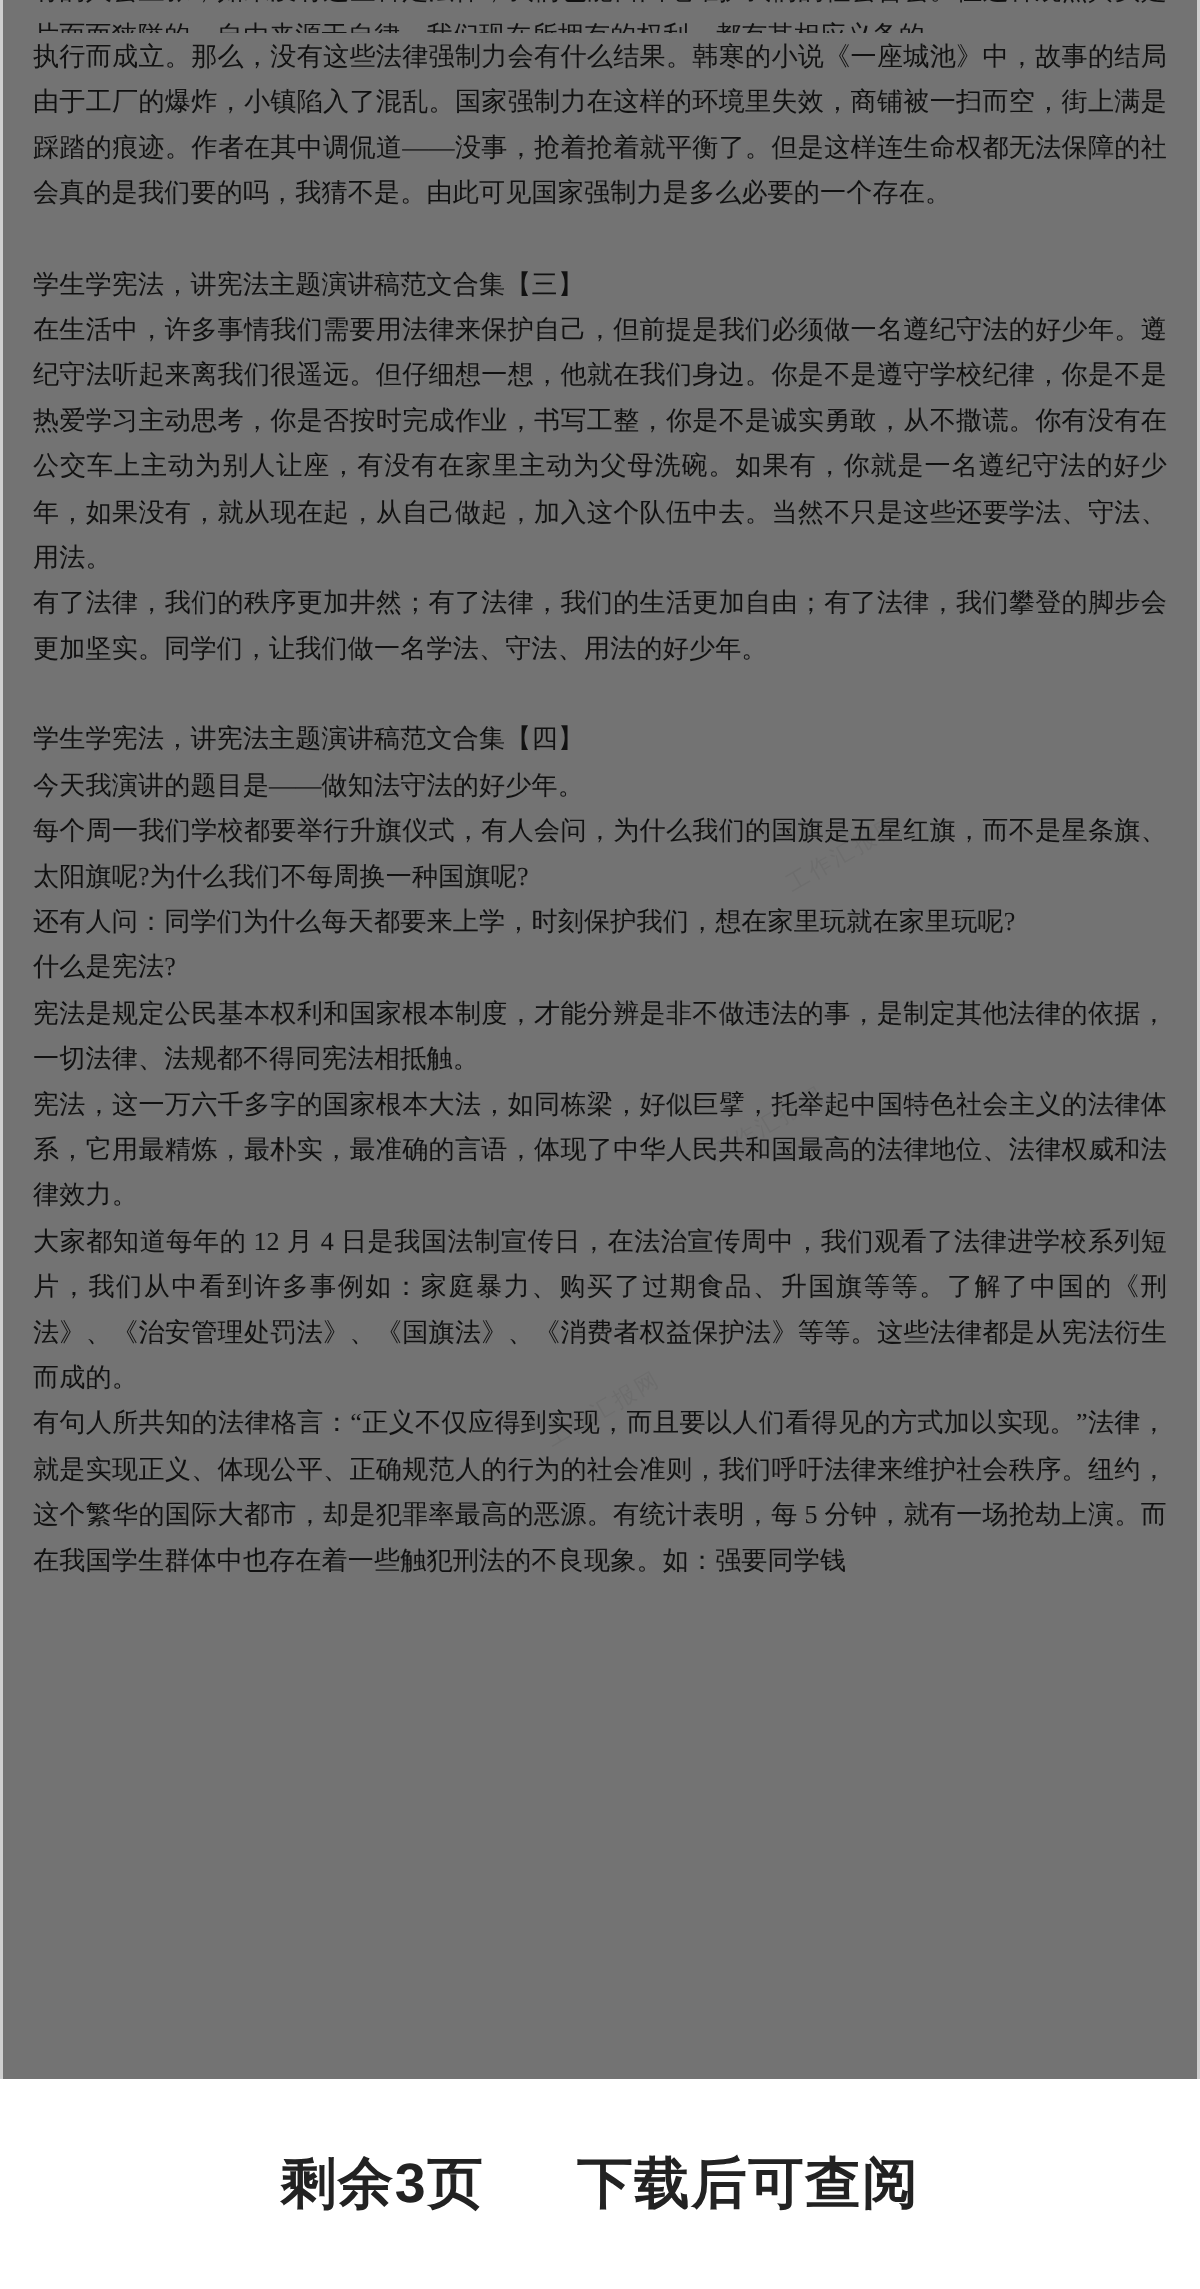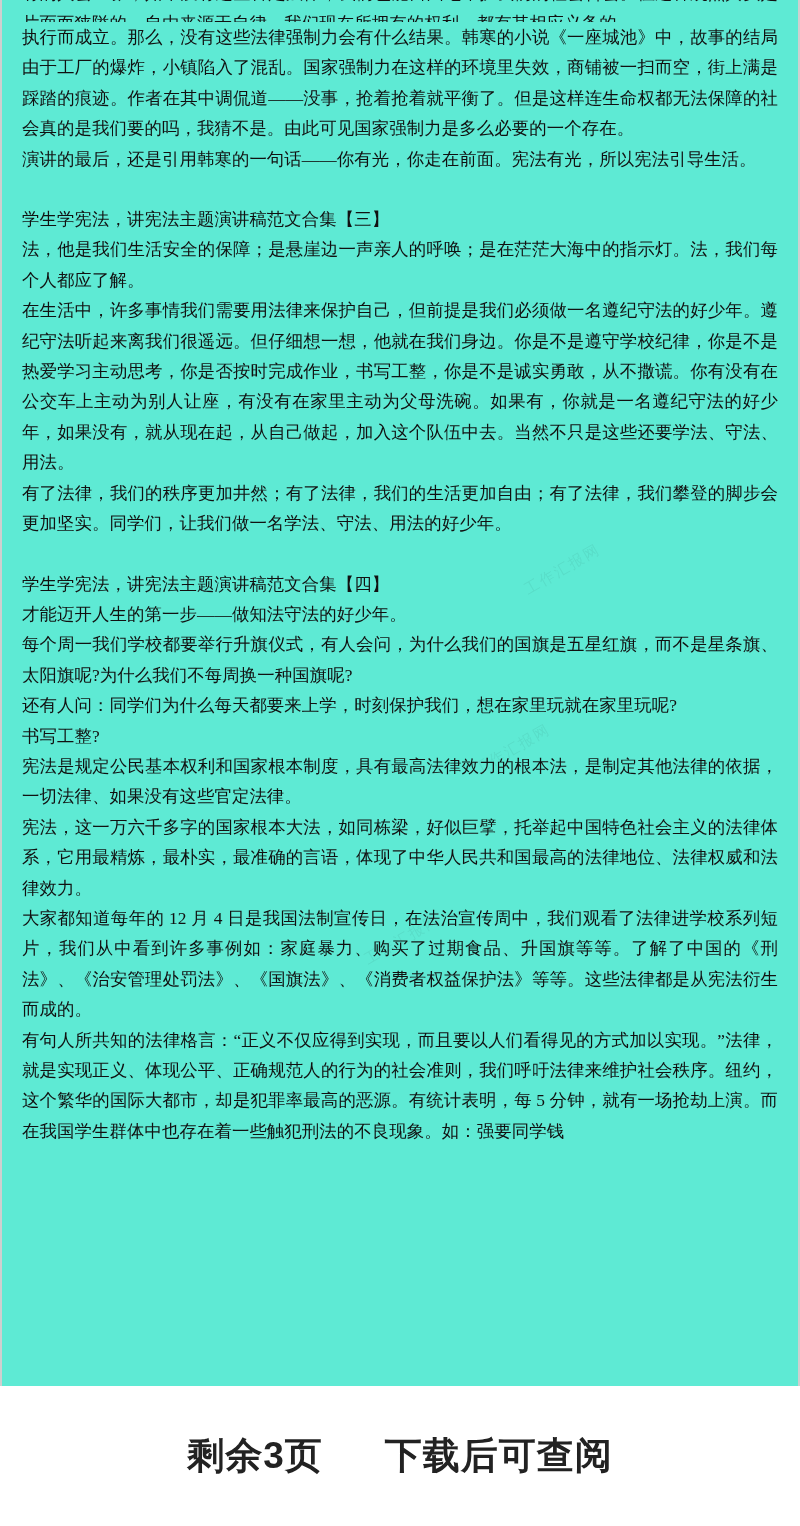--- a/index.html
+++ b/index.html
@@ -9,21 +9,21 @@
   }
   body {
     font-family: "Liberation Serif", "DejaVu Serif", serif;
     color: #000000;
   }
   .page {
     position: relative;
     width: 800px;
     height: 1526px;
     overflow: hidden;
-    background: #5eead4;
+    background: #737373;
     box-sizing: border-box;
   }
   .page-border-left {
     position: absolute;
     left: 0;
     top: 0;
     bottom: 0;
     width: 2px;
     background: #cfcfcf;
   }
@@ -116,37 +116,35 @@
   <div class="page-border-left"></div>
   <div class="page-border-right"></div>
 
   <div class="doc-body">
 
     <div class="clipped-top">
       <p>有的人会主张，如果没有这些官定法律，我们也能自由地维护我们的社会合会。但这种观点其实是片面而狭隘的。自由来源于自律，我们现在所拥有的权利，都有其相应义务的</p>
     </div>
 
     <p>执行而成立。那么，没有这些法律强制力会有什么结果。韩寒的小说《一座城池》中，故事的结局由于工厂的爆炸，小镇陷入了混乱。国家强制力在这样的环境里失效，商铺被一扫而空，街上满是踩踏的痕迹。作者在其中调侃道——没事，抢着抢着就平衡了。但是这样连生命权都无法保障的社会真的是我们要的吗，我猜不是。由此可见国家强制力是多么必要的一个存在。</p>
-    <p>演讲的最后，还是引用韩寒的一句话——你有光，你走在前面。宪法有光，所以宪法引导生活。</p>
 
     <div class="gap"></div>
 
     <p class="heading">学生学宪法，讲宪法主题演讲稿范文合集【三】</p>
-    <p>法，他是我们生活安全的保障；是悬崖边一声亲人的呼唤；是在茫茫大海中的指示灯。法，我们每个人都应了解。</p>
     <p>在生活中，许多事情我们需要用法律来保护自己，但前提是我们必须做一名遵纪守法的好少年。遵纪守法听起来离我们很遥远。但仔细想一想，他就在我们身边。你是不是遵守学校纪律，你是不是热爱学习主动思考，你是否按时完成作业，书写工整，你是不是诚实勇敢，从不撒谎。你有没有在公交车上主动为别人让座，有没有在家里主动为父母洗碗。如果有，你就是一名遵纪守法的好少年，如果没有，就从现在起，从自己做起，加入这个队伍中去。当然不只是这些还要学法、守法、用法。</p>
     <p>有了法律，我们的秩序更加井然；有了法律，我们的生活更加自由；有了法律，我们攀登的脚步会更加坚实。同学们，让我们做一名学法、守法、用法的好少年。</p>
 
     <div class="gap"></div>
 
     <p class="heading">学生学宪法，讲宪法主题演讲稿范文合集【四】</p>
-    <p>才能迈开人生的第一步——做知法守法的好少年。</p>
+    <p>今天我演讲的题目是——做知法守法的好少年。</p>
     <p>每个周一我们学校都要举行升旗仪式，有人会问，为什么我们的国旗是五星红旗，而不是星条旗、太阳旗呢?为什么我们不每周换一种国旗呢?</p>
     <p>还有人问：同学们为什么每天都要来上学，时刻保护我们，想在家里玩就在家里玩呢?</p>
-    <p>书写工整?</p>
-    <p>宪法是规定公民基本权利和国家根本制度，具有最高法律效力的根本法，是制定其他法律的依据，一切法律、如果没有这些官定法律。</p>
+    <p>什么是宪法?</p>
+    <p>宪法是规定公民基本权利和国家根本制度，才能分辨是非不做违法的事，是制定其他法律的依据，一切法律、法规都不得同宪法相抵触。</p>
     <p>宪法，这一万六千多字的国家根本大法，如同栋梁，好似巨擘，托举起中国特色社会主义的法律体系，它用最精炼，最朴实，最准确的言语，体现了中华人民共和国最高的法律地位、法律权威和法律效力。</p>
     <p>大家都知道每年的 12 月 4 日是我国法制宣传日，在法治宣传周中，我们观看了法律进学校系列短片，我们从中看到许多事例如：家庭暴力、购买了过期食品、升国旗等等。了解了中国的《刑法》、《治安管理处罚法》、《国旗法》、《消费者权益保护法》等等。这些法律都是从宪法衍生而成的。</p>
     <p>有句人所共知的法律格言：“正义不仅应得到实现，而且要以人们看得见的方式加以实现。”法律，就是实现正义、体现公平、正确规范人的行为的社会准则，我们呼吁法律来维护社会秩序。纽约，这个繁华的国际大都市，却是犯罪率最高的恶源。有统计表明，每 5 分钟，就有一场抢劫上演。而在我国学生群体中也存在着一些触犯刑法的不良现象。如：强要同学钱</p>
   </div>
 
   <div class="watermark wm1">工作汇报网</div>
   <div class="watermark wm2">工作汇报网</div>
   <div class="watermark wm3">工作汇报网</div>
 
   <div class="footer">

